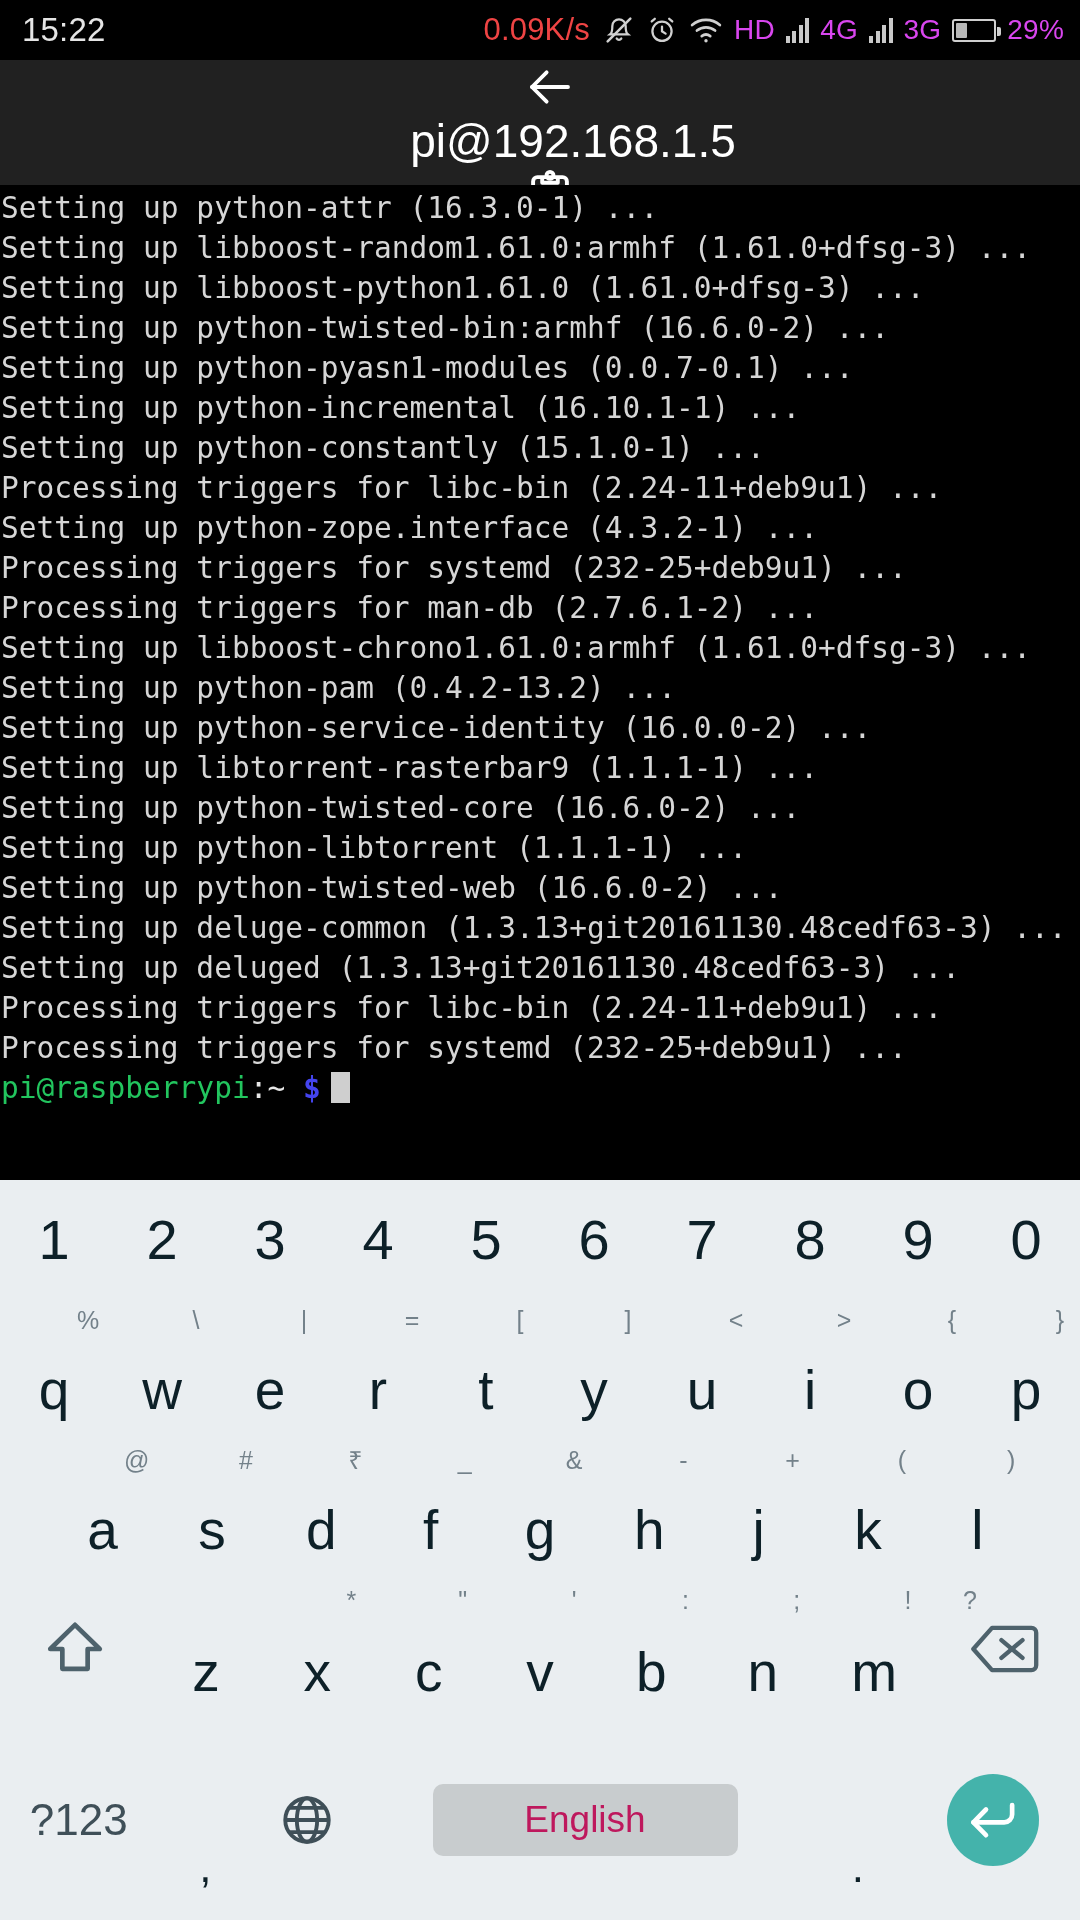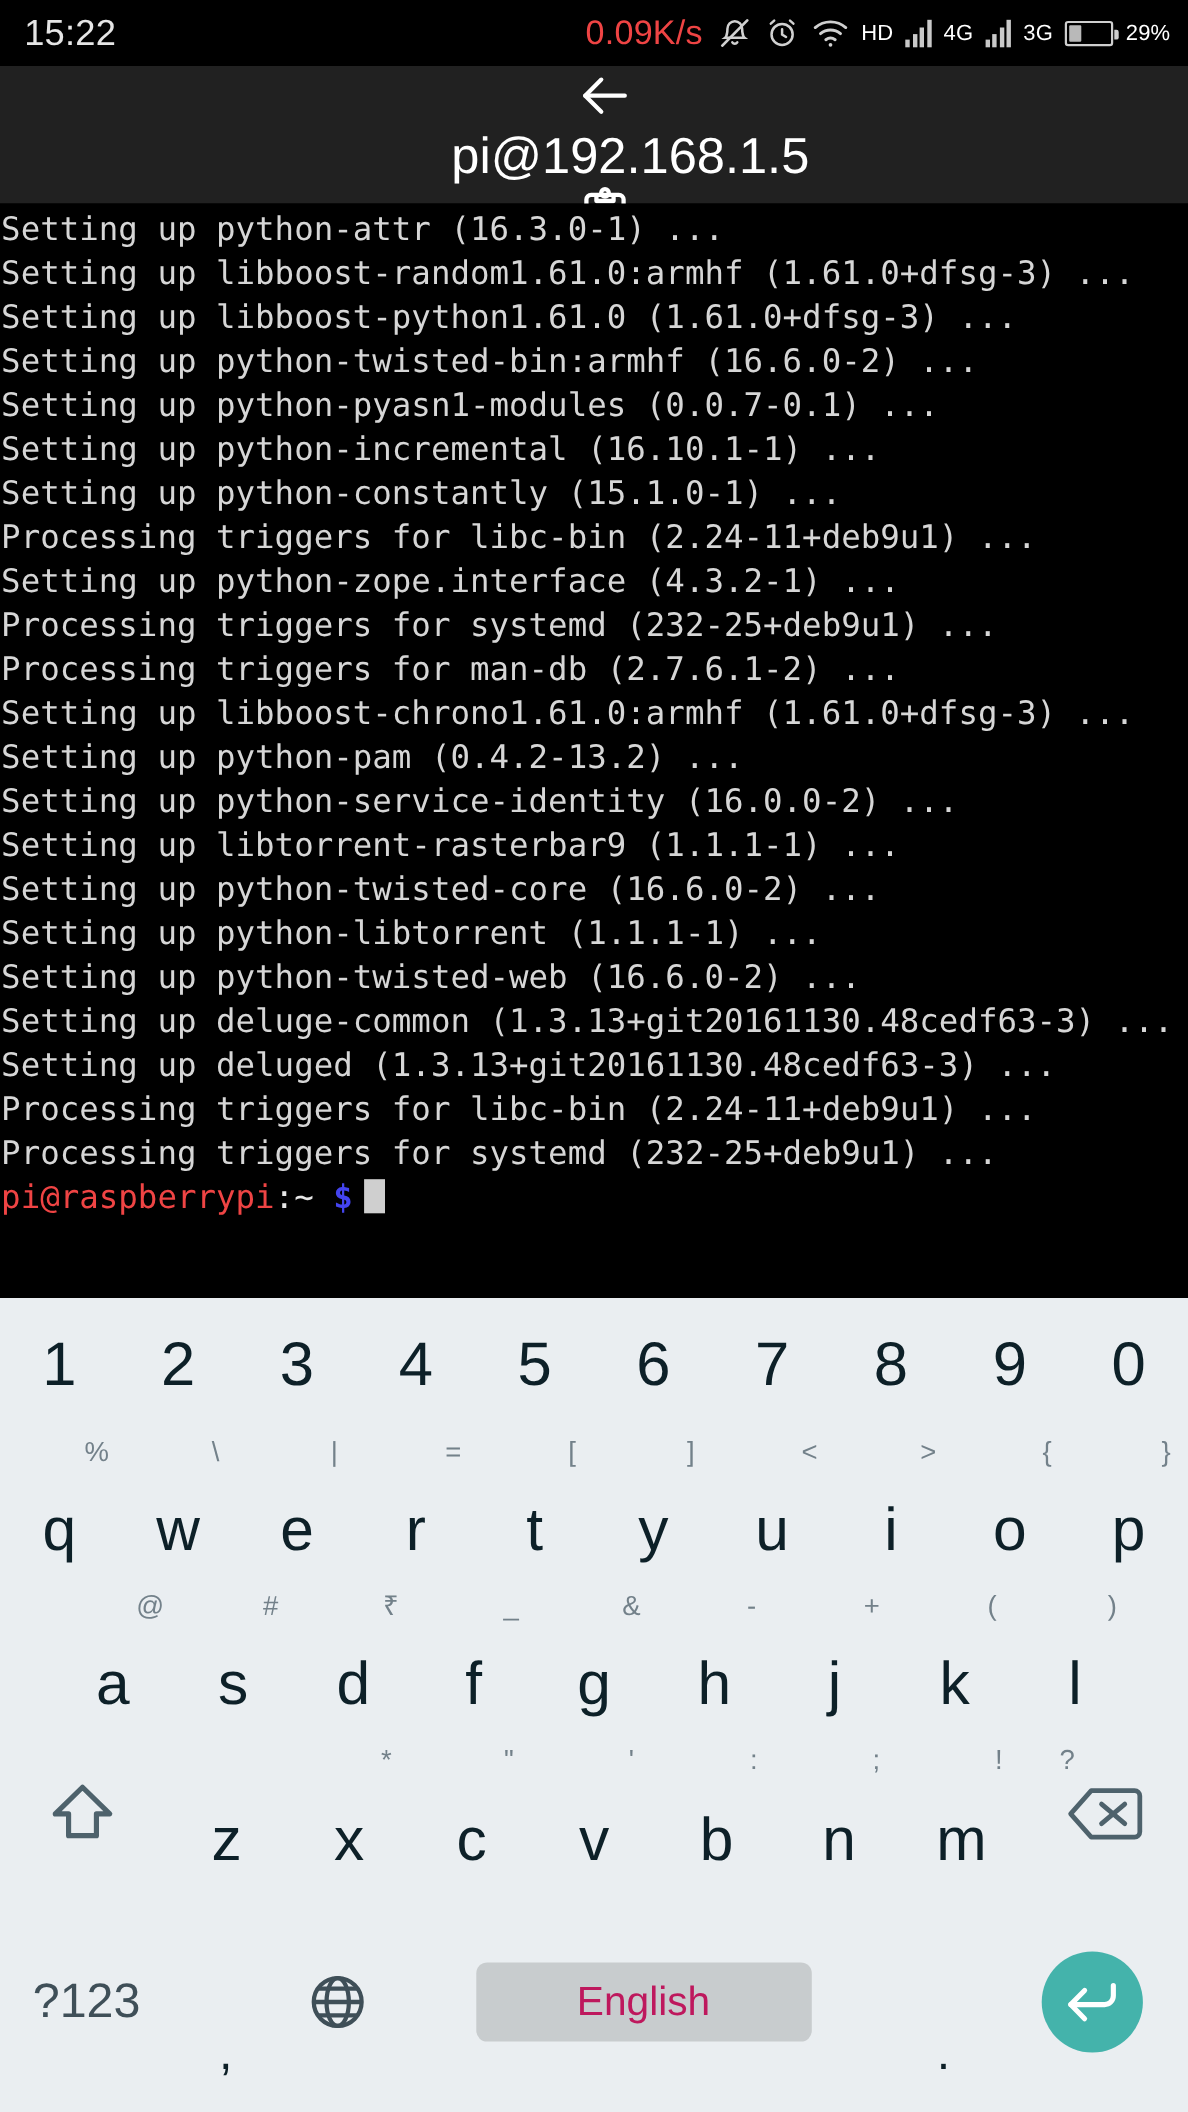--- a/index.html
+++ b/index.html
@@ -17,21 +17,21 @@
     background:#000; color:#cfcfcf;
     display:flex; align-items:center;
     padding:0 16px 0 22px;
     font-size:31px; letter-spacing:.2px;
   }
   #statusbar .clock{ font-size:33px; color:#e5e5e5; }
   #statusbar .spacer{ flex:1; }
   #statusbar .sb-right{ display:flex; align-items:center; gap:11px; }
   #statusbar .netspeed{ font-size:31px; color:#ef4444; margin-right:2px; }
   .sb-ico{ display:inline-block; line-height:0; }
-  .sb-txt{ font-size:20px; color:#ffffff;text-align:right; }
+  .sb-txt{ font-size:28px; color:#d946ef;text-align:right; }
   .bars{ display:inline-flex; align-items:flex-end; gap:2.5px; height:26px; }
   .bars i{ display:block; width:4px; background:#c9c9c9; }
   .bars i:nth-child(1){ height:7px; }
   .bars i:nth-child(2){ height:12px; }
   .bars i:nth-child(3){ height:18px; }
   .bars i:nth-child(4){ height:25px; }
   .batt{
     position:relative; width:44px; height:23px;
     border:2.5px solid #cfcfcf; border-radius:3px;
     display:inline-block;
@@ -70,21 +70,21 @@
   }
   #terminal .line{
     font-family:"DejaVu Sans Mono","Liberation Mono",monospace;
     font-size:29.5px;
     line-height:40px;
     color:#d6d6d6;
     white-space:pre;
     letter-spacing:0px;
     padding-left:1px;
   }
-  .p-user{ color:#ef4444; }
+  .p-user{ color:#22c55e; }
   .p-path{ color:#e6e6e6; }
   .p-dollar{ color:#4444ee; font-weight:bold; }
   .cursor{
     display:inline-block; width:19px; height:31px;
     background:#cfcfcf; vertical-align:-5px; margin-left:10px;
   }
 
   
   #keyboard{
     position:absolute; left:0; top:1180px; width:1080px; height:740px;

